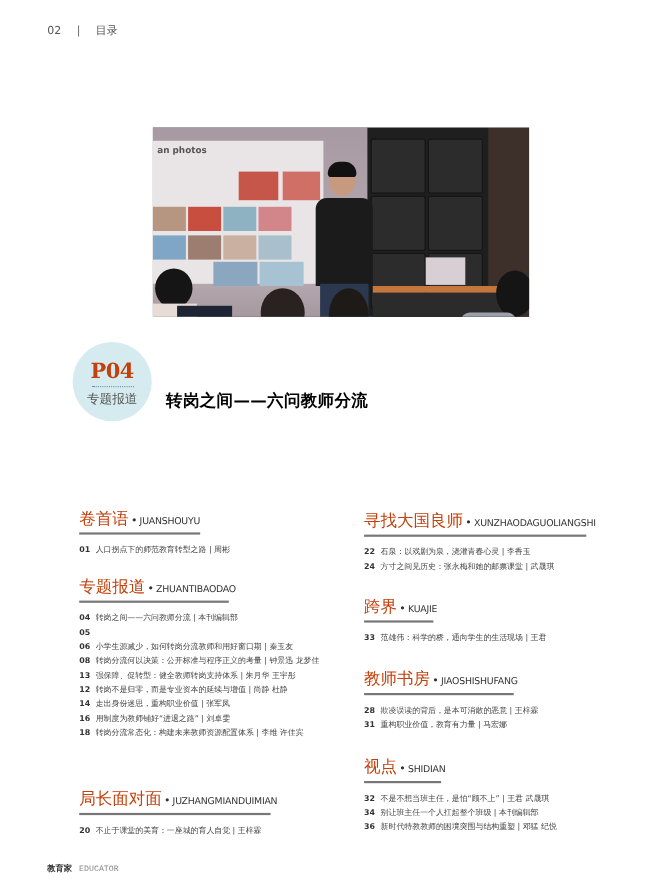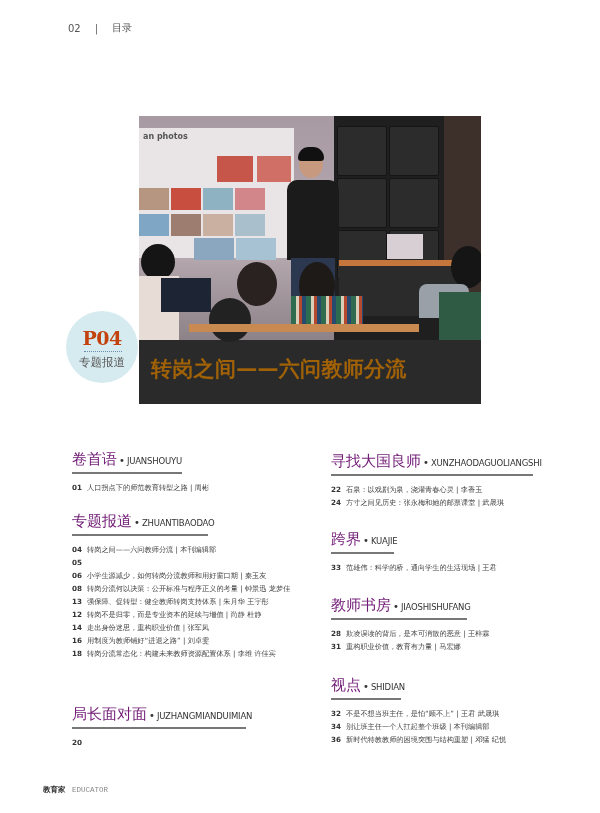--- a/index.html
+++ b/index.html
@@ -1,22 +1,22 @@
 <!DOCTYPE html>
 <html><head>
 <meta charset="utf-8">
 <style>
   * { margin:0; padding:0; box-sizing:border-box; }
   html, body { width:600px; height:813px; background:#ffffff; overflow:hidden; }
   body { position:relative; font-family:"DejaVu Sans", "Liberation Sans", sans-serif; color:#333; }
 
-  .page-header { position:absolute; left:43px; top:21px; font-size:10px; color:#555; display:flex; align-items:center;margin-left:25px; }
+  .page-header { position:absolute; left:43px; top:21px; font-size:10px; color:#555; display:flex; align-items:center; }
   .page-header .sep { margin:0 14px 0 14px; color:#666; }
 
-  .hero { position:absolute; left:139px; top:116px; width:342px; height:288px; overflow:hidden; background:#2a2a2a; }
+  .hero { position:absolute; left:139px; top:116px; width:342px; height:172px; overflow:hidden; background:#2a2a2a; }
   .hero .wall-left { position:absolute; left:0; top:0; width:200px; height:224px; background:linear-gradient(180deg,#a89aa3 0%,#b7aab1 60%,#8d8288 100%); }
   .hero .screen { position:absolute; left:0; top:12px; width:155px; height:130px; background:#e9e4e6; }
   .hero .screen .title { position:absolute; left:4px; top:4px; font-size:8px; font-weight:bold; color:#555; }
   .hero .screen .tile { position:absolute; width:30px; height:22px; }
   .hero .panel { position:absolute; left:195px; top:0; width:110px; height:224px; background:#1f1f1f; }
   .hero .panel .cell { position:absolute; width:50px; height:50px; background:#2c2c2c; border:1px solid #151515; border-radius:2px; }
   .hero .wall-right { position:absolute; left:305px; top:0; width:37px; height:224px; background:#3d2f2a; }
   .hero .desk { position:absolute; left:200px; top:144px; width:120px; height:6px; background:#c4763d; }
   .hero .desk-body { position:absolute; left:200px; top:150px; width:120px; height:50px; background:#2b2b2b; }
   .hero .laptop { position:absolute; left:248px; top:118px; width:36px; height:25px; background:#d7cfd3; }
@@ -25,25 +25,25 @@
   .hero .speaker-body { position:absolute; left:148px; top:64px; width:52px; height:80px; background:#1b1b1b; border-radius:10px 10px 0 0; }
   .hero .speaker-legs { position:absolute; left:152px; top:142px; width:44px; height:40px; background:#2c3850; }
   .hero .audience { position:absolute; left:0; top:150px; width:342px; height:74px; }
   .hero .head { position:absolute; border-radius:50%; background:#151515; }
   .hero .desk-front { position:absolute; left:50px; top:208px; width:230px; height:8px; background:#c98a52; }
 
   .badge-circle { position:absolute; left:66px; top:311px; width:72px; height:72px; border-radius:50%; background:#d6ebef; }
   .badge-page { position:absolute; left:66px; top:327px; width:72px; text-align:center; font-family:"DejaVu Serif", "Liberation Serif", serif; font-weight:bold; font-size:19px; color:#c2410c; letter-spacing:-0.5px; }
   .badge-dots { position:absolute; left:84px; top:351px; width:38px; border-top:1px dotted #6a8caa; }
   .badge-label { position:absolute; left:66px; top:355px; width:72px; text-align:center; font-family:"DejaVu Serif", "Liberation Serif", serif; font-size:11.5px; color:#555; }
-  .feature-title { position:absolute; left:151px; top:355px; font-size:21px; font-weight:bold; color:#a16207; letter-spacing:0.3px;text-align:right; }
+  .feature-title { position:absolute; left:151px; top:355px; font-size:15px; font-weight:bold; color:#000000; letter-spacing:0.3px;text-align:right; }
 
   .section { position:absolute; }
   .sec-head { display:flex; align-items:baseline; white-space:nowrap; }
-  .sec-cn { font-size:15px; color:#701a75; }
+  .sec-cn { font-size:15px; color:#c2410c;margin-top:12px; }
   .sec-dot { font-size:10px; color:#333; margin:0 2px 0 2px; }
   .sec-en { font-size:8.5px; color:#333; letter-spacing:-0.2px; }
   .sec-line { height:1.5px; background:#777; margin-top:3px; margin-bottom:8px; }
   .entry { display:flex; font-size:7.2px; color:#333; line-height:11px; height:13px; white-space:nowrap; }
   .entry .num { width:15px; font-weight:bold; color:#333; }
   .entry .txt { color:#444; }
 
   .footer { position:absolute; left:43px; top:785px; font-size:7.5px; color:#333; }
   .footer .brand { font-weight:bold; }
   .footer .en { color:#888; margin-left:4px;font-family:Liberation Mono, monospace; }
@@ -170,20 +170,21 @@
 
 <div class="section" style="left:72px;top:705px;width:240px;">
   <div class="sec-head">
     <span class="sec-cn">局长面对面</span>
     <span class="sec-dot">•</span>
     <span class="sec-en">JUZHANGMIANDUIMIAN</span>
   </div>
   <div class="sec-line" style="width:174px;"></div>
   <div class="entry">
     <span class="num">20</span>
+    <span class="txt">不止于课堂的美育：一座城的育人自觉 | 王梓霖</span>
   </div>
 </div>
 
 <div class="section" style="left:331px;top:452px;width:220px;">
   <div class="sec-head">
     <span class="sec-cn">寻找大国良师</span>
     <span class="sec-dot">•</span>
     <span class="sec-en">XUNZHAODAGUOLIANGSHI</span>
   </div>
   <div class="sec-line" style="width:202px;"></div>

